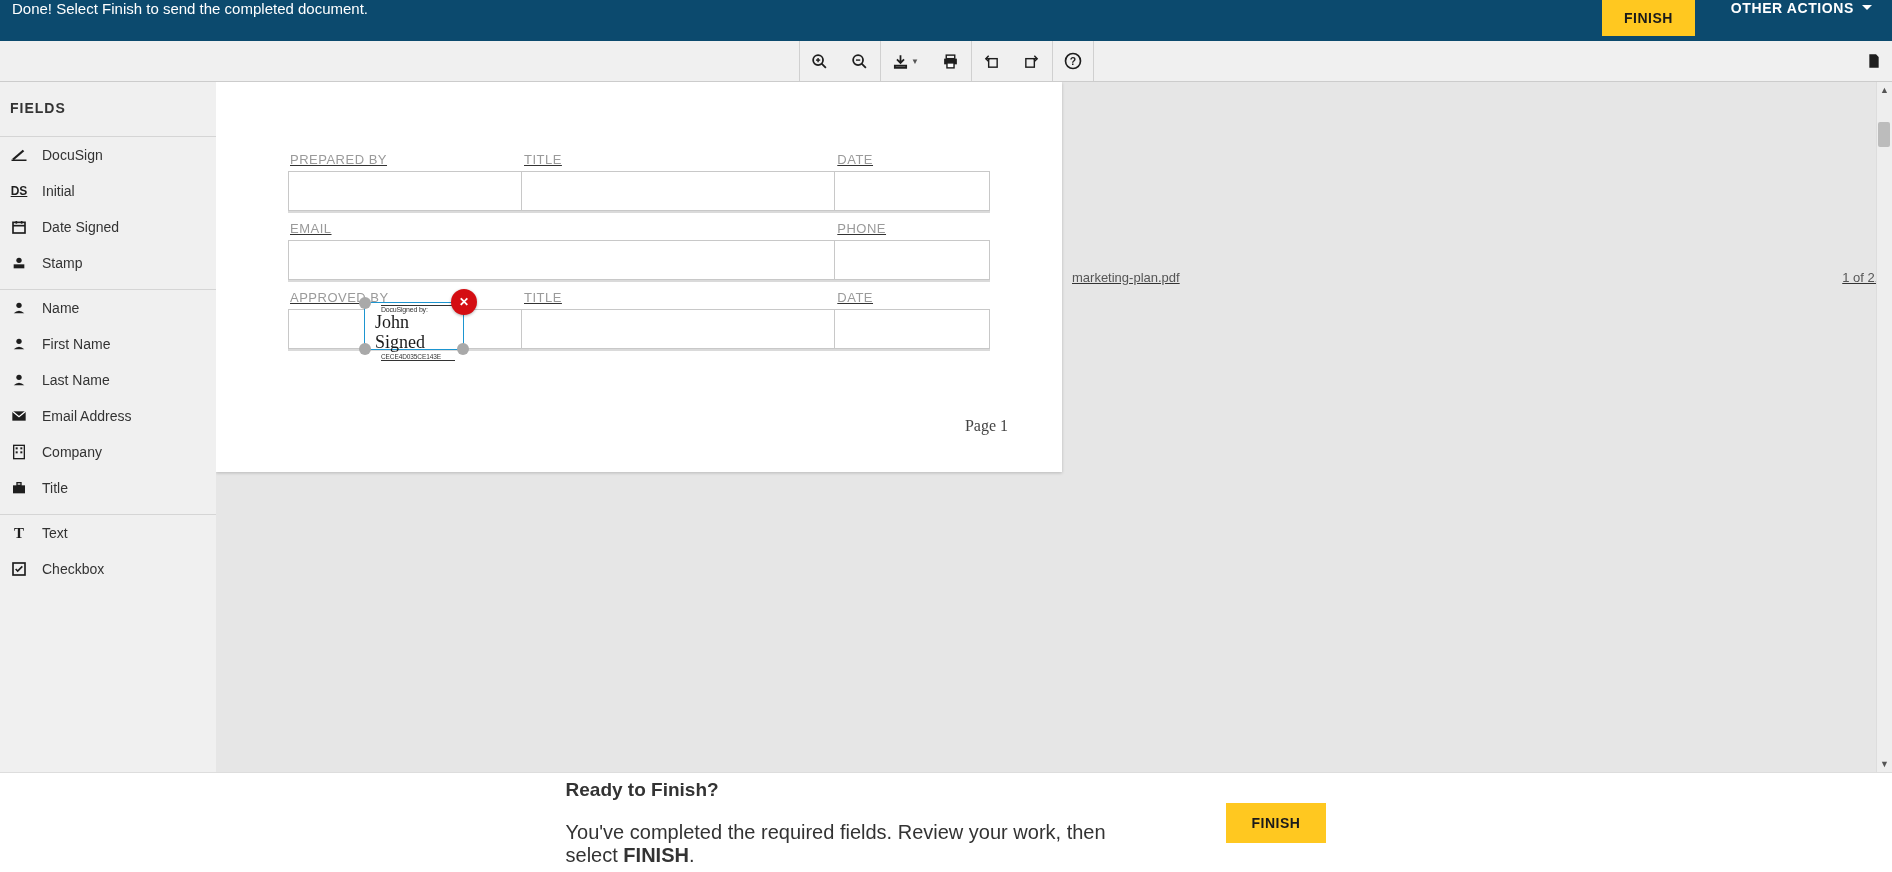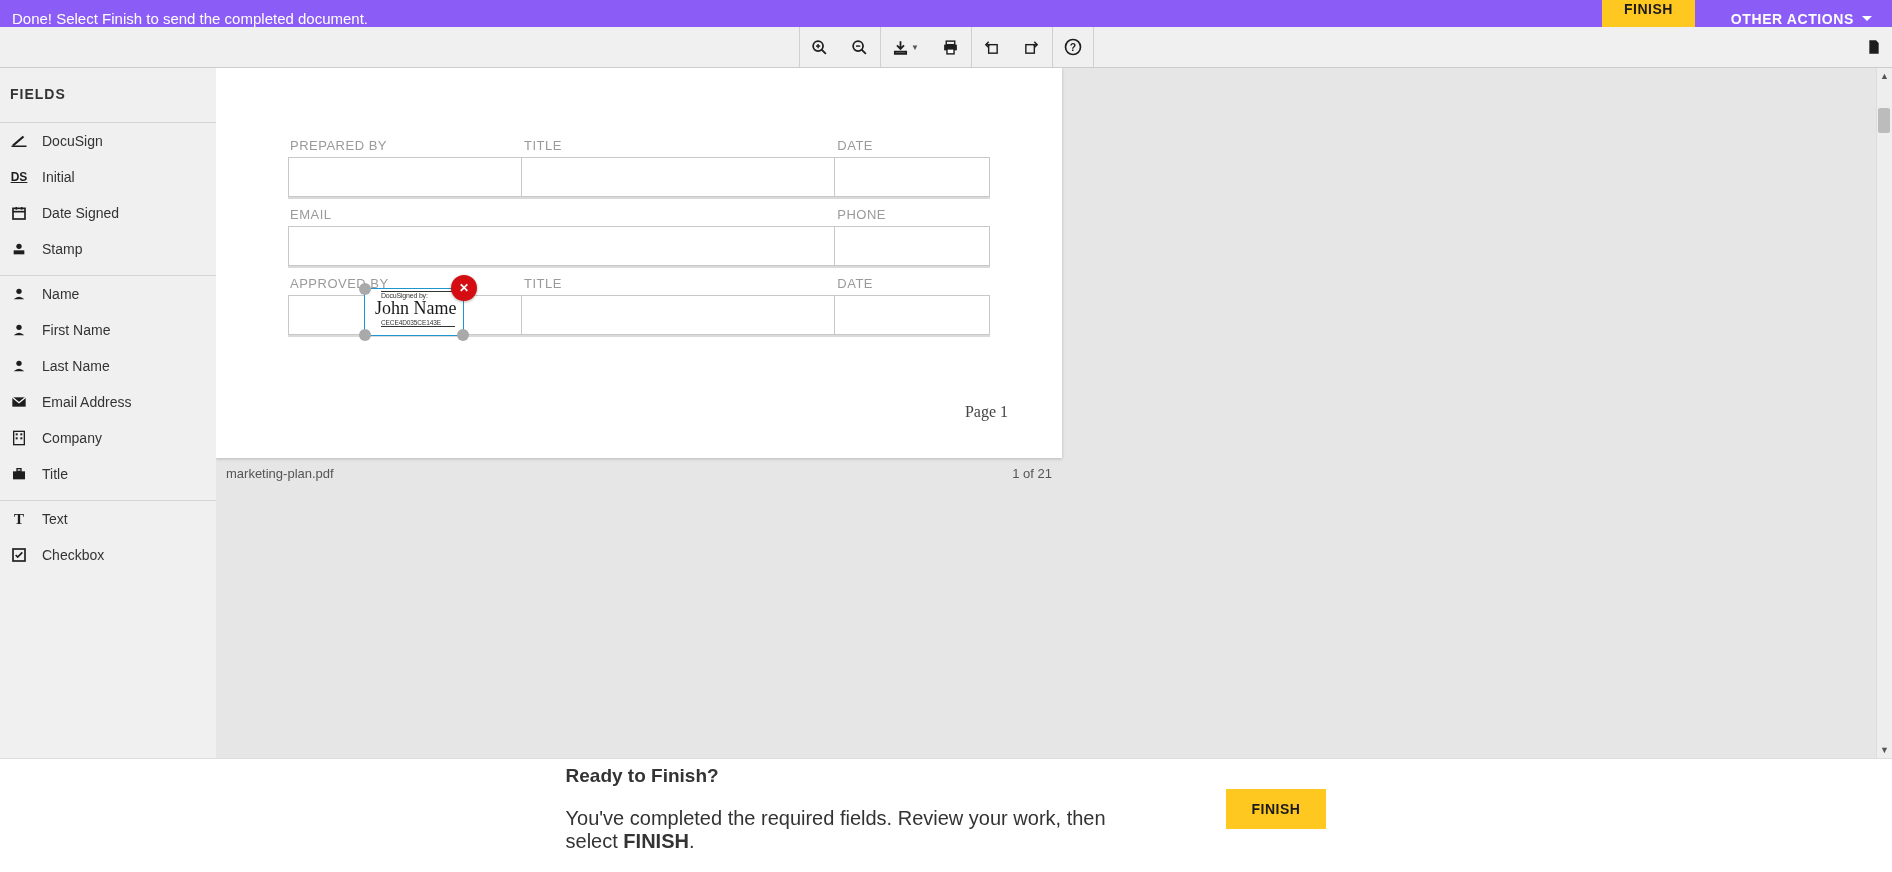--- a/index.html
+++ b/index.html
@@ -1,18 +1,18 @@
 <!DOCTYPE html>
 <html><head>
 <meta charset="utf-8">
 <style>
 * { margin: 0; padding: 0; box-sizing: border-box; }
 body { font-family: Helvetica, Arial, sans-serif; font-size: 14px; color: #333; background: #fff; overflow: hidden; }
 
-.topbar { background: #8b5cf6; color: #fff; height: 27px; display: flex; align-items: flex-end; padding: 0 12px; }
+.topbar { background: #0c4a6e; color: #fff; height: 41px; display: flex; align-items: flex-start; padding: 0 12px; }
 .topbar-msg { flex: 1; font-size: 15px; }
 .btn-finish-top { background: #ffc820; color: #1a1a1a; font-weight: bold; font-size: 14px; padding: 10px 22px; border: none; letter-spacing: 0.5px; cursor: pointer; margin-right: 28px; }
 .other-actions { font-weight: bold; font-size: 14px; letter-spacing: 0.6px; display: flex; align-items: center; gap: 8px; cursor: pointer; padding: 0 8px; }
 
 .toolbar { background: #f0f0f0; border-bottom: 1px solid #ccc; height: 41px; display: flex; align-items: center; justify-content: center; position: relative; }
 .toolbar-center { display: flex; align-items: center; height: 100%; }
 .tool-group { display: flex; align-items: center; height: 100%; border-left: 1px solid #d0d0d0; }
 .tool-group:first-child { border-left: 1px solid #d0d0d0; }
 .tool-group:last-child { border-right: 1px solid #d0d0d0; }
 .tool-btn { width: 40px; height: 100%; display: flex; align-items: center; justify-content: center; cursor: pointer; color: #1e1e1e; }
@@ -22,21 +22,21 @@
 
 .workspace { display: flex; height: calc(100vh - 41px - 41px - 100px); }
 
 .sidebar { width: 216px; background: #f0f0f0; overflow-y: auto; }
 .sidebar-title { padding: 18px 10px 12px 10px; font-size: 14px; letter-spacing: 1px; font-weight: 600; color: #333; }
 .sidebar-section { border-top: 1px solid #d5d5d5; margin-top: 8px; }
 .sidebar-item { display: flex; align-items: center; gap: 14px; padding: 9px 10px; cursor: pointer; font-size: 14px; color: #333; }
 .sidebar-icon { width: 18px; height: 18px; display: flex; align-items: center; justify-content: center; color: #1e1e1e; }
 
 .canvas-wrap { flex: 1; background: #e6e6e6; overflow: auto; position: relative; }
-.canvas-inner { display: flex; flex-direction: column; align-items: flex-start; padding-bottom: 20px; }
+.canvas-inner { display: flex; flex-direction: row; align-items: center; padding-bottom: 20px; text-decoration: underline; }
 .page { background: #fff; width: 846px; box-shadow: 0 1px 3px rgba(0,0,0,.2); position: relative; }
 .page1 { height: 390px; }
 .page-filename-row { width: 846px; display: flex; justify-content: space-between; padding: 8px 10px; font-size: 13px; color: #555; }
 .page2 { min-height: 90px; padding: 20px 28px; }
 
 .form-grid { padding: 70px 72px 0 72px; }
 .row { display: flex; gap: 0; margin-bottom: 8px; border-bottom: 2px solid #dadada; }
 .field { display: flex; flex-direction: column; }
 .w-lg { width: 242px; }
 .w-md { width: 324px; }
@@ -329,21 +329,21 @@
               </div>
             <div class="field w-sm">
                 <div class="field-label">DATE</div>
                 <div class="field-box"></div>
               </div>
           </div>
         </div>
 
         <div class="sig-block">
           <div class="sig-caption-top">DocuSigned by:</div>
-          <div class="sig-name">John Name</div>
+          <div class="sig-name">John Signed</div>
           <div class="sig-caption-bot">CECE4D035CE143E</div>
           <div class="sig-del">
               <span>✕</span>
             </div>
           <div class="sig-handle h-tl"></div>
           <div class="sig-handle h-bl"></div>
           <div class="sig-handle h-br"></div>
         </div>
 
         <div class="page-num">Page 1</div>

